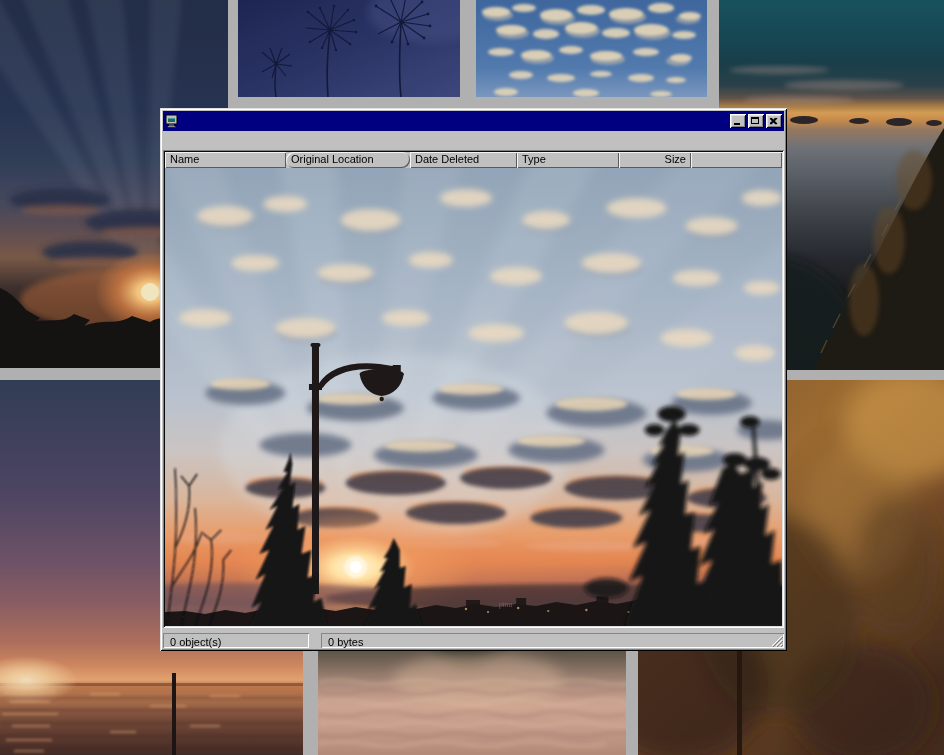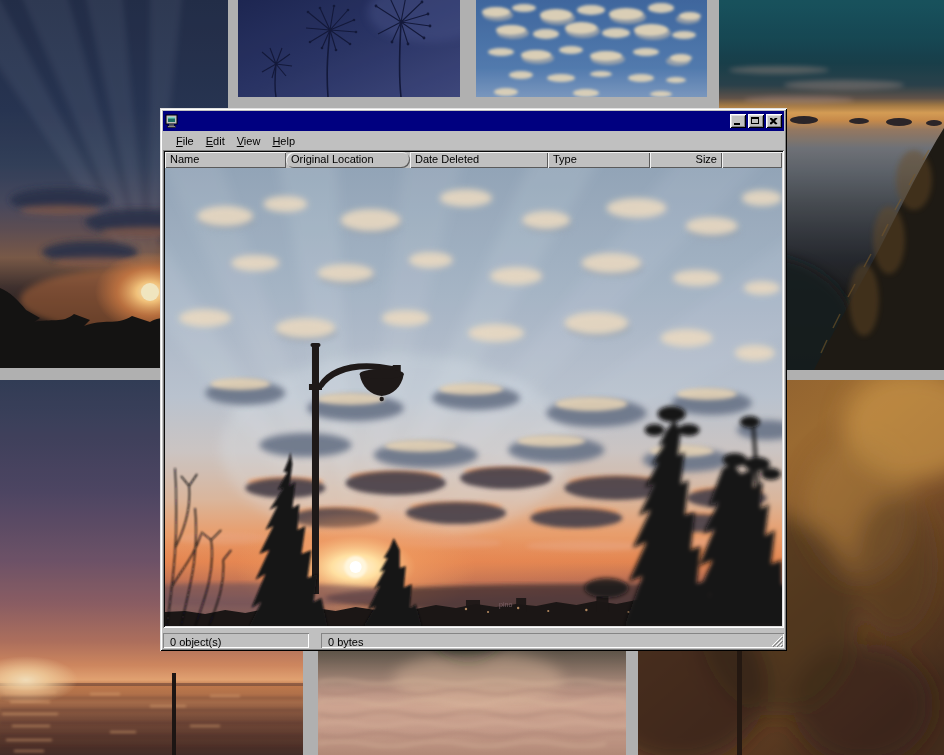--- a/index.html
+++ b/index.html
@@ -51,21 +51,21 @@
     box-shadow: inset 1px 1px 0 #808080, inset -1px -1px 0 #fff,
                 inset 2px 2px 0 #0a0a0a, inset -2px -2px 0 #dfdfdf;
     padding:2px;box-sizing:border-box;
   }
   .header-row{display:flex;height:16px;background:#c0c0c0;}
   .hcell{
     box-sizing:border-box;font-size:11px;color:#000;padding:1px 5px 4px 5px;
     box-shadow: inset 1px 1px 0 #f2f2f2, inset -1px -1px 0 #5a5a5a;
     white-space:nowrap;overflow:hidden;
   }
-  .c0{width:121px;} .c1{width:124px;border-radius:8px;} .c2{width:138px;} .c3{width:102px;}
+  .c0{width:121px;} .c1{width:124px;border-radius:8px;} .c2{width:107px;} .c3{width:102px;}
   .c4{width:72px;text-align:right;} .c5{flex:1 1 auto;}
   .photo-area{position:absolute;left:2px;right:2px;top:18px;bottom:2px;background:#16120f;overflow:hidden;}
   .photo-area svg{display:block;width:100%;height:100%;}
   .statusbar{
     position:absolute;left:3px;right:3px;bottom:3px;height:20px;background:#c0c0c0;
     display:flex;gap:12px;align-items:flex-end;
   }
   .panel{
     box-sizing:border-box;font-size:11px;color:#000;padding:3px 7px 0 7px;
     box-shadow: inset 1px 1px 0 #858585, inset -1px -1px 0 #fff;
@@ -423,26 +423,20 @@
         <span class="glyph-close">
           <svg width="8" height="7" viewBox="0 0 8 7">
               <path d="M0,0 L3,3 M3,3 L0,6 M3,3 L6,0 M3,3 L6,6" stroke="#000" stroke-width="1.6"></path>
               <path d="M1,0 L7,6 M7,0 L1,6" stroke="#000" stroke-width="1.2"></path>
             </svg>
         </span>
       </span>
     </span>
   </div>
 
-  <div class="menubar">
-    <span class="menu-item"><u>F</u><span>ile</span></span>
-    <span class="menu-item"><u>E</u><span>dit</span></span>
-    <span class="menu-item"><u>V</u><span>iew</span></span>
-    <span class="menu-item"><u>H</u><span>elp</span></span>
-  </div>
 
   <div class="listview">
     <div class="header-row">
       <div class="hcell c0">Name</div>
       <div class="hcell c1">Original Location</div>
       <div class="hcell c2">Date Deleted</div>
       <div class="hcell c3">Type</div>
       <div class="hcell c4">Size</div>
       <div class="hcell c5"></div>
     </div>

